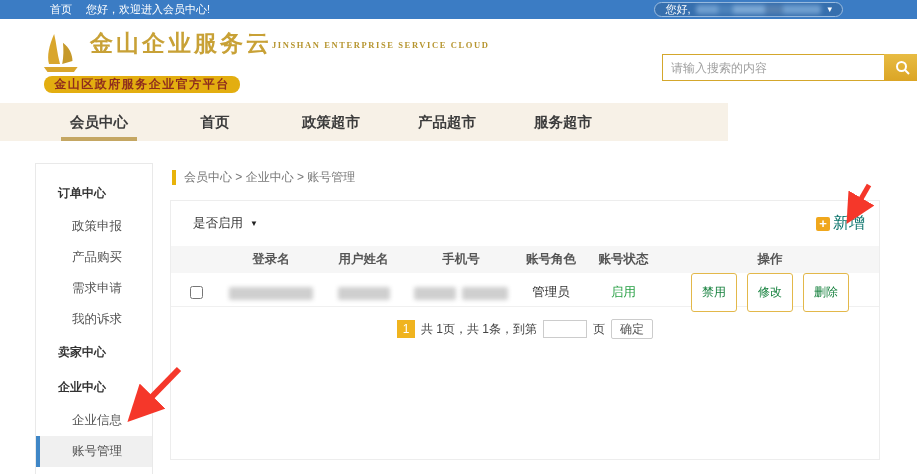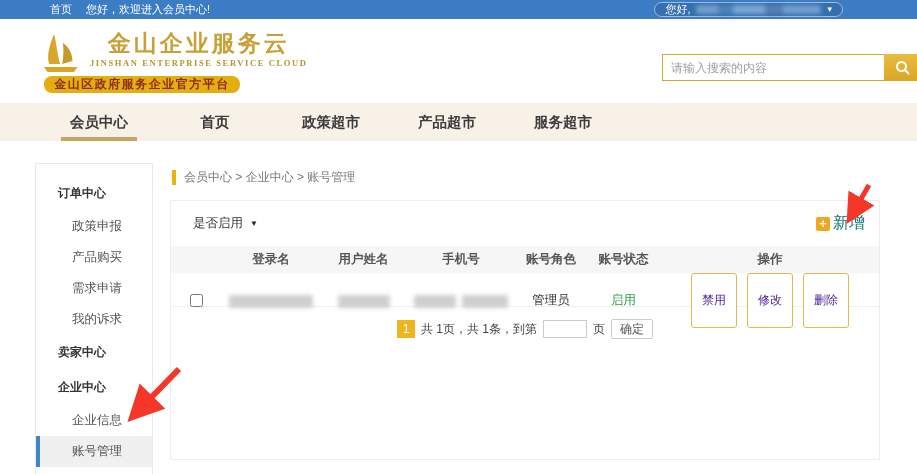--- a/index.html
+++ b/index.html
@@ -15,36 +15,36 @@
                  padding:0 10px; border:1px solid #9cbde0; border-radius:8px; background:#366fae; }
   .blur-name { width:125px; height:9px; border-radius:3px;
                background:linear-gradient(90deg,#6f9ecf 0 18%,#4d82ba 18% 30%,#7aa6d4 30% 55%,#557fb0 55% 70%,#6f9ecf 70% 100%);
                filter:blur(2px); }
   .caret-down { font-size:9px; line-height:1; }
 
   
   .header { position:absolute; left:0; top:19px; width:917px; height:84px; background:#fff; }
   .logo-wrap { position:absolute; left:38px; top:12px; display:flex; align-items:flex-start; gap:8px; }
   .logo-icon { width:44px; height:44px; }
-  .logo-texts { display:flex; flex-direction:column; align-items:center; }
+  .logo-texts { display:flex; flex-direction:row; align-items:center; }
   .logo-title { font-size:23px; font-weight:bold; color:#c8a136; letter-spacing:3px; line-height:1.1; }
   .logo-sub { font-size:8.5px; font-weight:bold; color:#b6952f; letter-spacing:1.6px;
               font-family:"Liberation Serif","DejaVu Serif",serif; margin-top:2px; }
   .logo-badge { position:absolute; left:44px; top:57px; width:196px; height:17px; border-radius:8px;
                 background:#e3ae10; color:#8e2c1d; font-size:12px; font-weight:bold; letter-spacing:1.5px;
                 display:flex; align-items:center; justify-content:center; }
   .search-wrap { position:absolute; left:623px; top:35px; display:flex; height:27px;padding-left:39px; }
   .search-input { width:222px; height:27px; border:1px solid #d4a72c; border-right:none; outline:none;
                   font-size:12px; padding:0 8px; color:#333; }
   .search-input::placeholder { color:#a0a0a0; }
   .search-btn { width:37px; height:27px; background:linear-gradient(#e8bc43,#dba525); border:none;
                 display:flex; align-items:center; justify-content:center; cursor:pointer; }
 
   
-  .nav { position:absolute; left:0; top:103px; width:917px; height:38px; background:#f7f1e7;
+  .nav { position:absolute; left:0; top:103px; width:728px; height:38px; background:#f7f1e7;
          display:flex; align-items:stretch; padding-left:55px; }
   .nav-tab { position:relative; display:flex; align-items:center; justify-content:center;
              min-width:88px; padding:0 12px; margin-right:28px; font-size:14.5px; font-weight:bold;
              color:#3c3c3c; cursor:pointer; }
   .nav-tab.active::after { content:""; position:absolute; left:6px; right:6px; bottom:0; height:4px; background:#c5a763; }
 
   
   .sidebar { position:absolute; left:35px; top:163px; width:118px; height:311px; background:#fff;
              border:1px solid #e9e9e9; border-bottom:none; padding-top:12px; }
   .sb-title { font-size:12px; font-weight:bold; color:#333; padding:9px 0 9px 22px; cursor:pointer; }
@@ -69,22 +69,22 @@
   .tbl { width:100%; margin-top:4px; }
   .tbl-row { display:grid; grid-template-columns:50px 100px 85px 110px 70px 75px 1fr; align-items:center; }
   .tbl-head { background:#f6f6f6; height:27px; font-size:12.5px; color:#555; font-weight:bold; }
   .tbl-head > div, .tbl-data > div { text-align:center; }
   .tbl-data { height:34px; border-bottom:1px solid #f0f0f0; font-size:12.5px; color:#333; }
   .chk { width:13px; height:13px; margin:0 auto; display:block; }
   .blurcell { display:inline-block; height:13px; border-radius:2px; background:#cfcfcf; filter:blur(2px); vertical-align:middle; }
   .b-login { width:84px; } .b-name { width:52px; } .b-ph1 { width:42px; margin-right:6px; } .b-ph2 { width:46px; }
   .status-on { color:#28a045; }
   .actions { display:flex; justify-content:center; gap:10px; }
-  .act-btn { font-size:12px; color:#4c1d95; background:#fff; border:1px solid #e3b84a; border-radius:3px;
-             padding:18px 10px; cursor:pointer; }
+  .act-btn { font-size:12px; color:#15803d; background:#fff; border:1px solid #e3b84a; border-radius:3px;
+             padding:10px 10px; cursor:pointer; }
 
   .pager { display:flex; align-items:center; justify-content:center; gap:6px; margin-top:12px; font-size:12px; color:#444; }
   .pg-cur { width:18px; height:18px; background:#f0b41f; color:#fff; display:flex; align-items:center;
             justify-content:center; font-size:12px; cursor:default; }
   .pg-input { width:44px; height:18px; border:1px solid #ccc; outline:none; font-size:12px; padding:0 3px; }
   .pg-btn { height:20px; padding:0 8px; background:#fff; border:1px solid #ccc; border-radius:2px;
             font-size:12px; color:#555; cursor:pointer; }
 
   .arrows { position:absolute; left:0; top:0; width:917px; height:474px; pointer-events:none; }
 </style>

